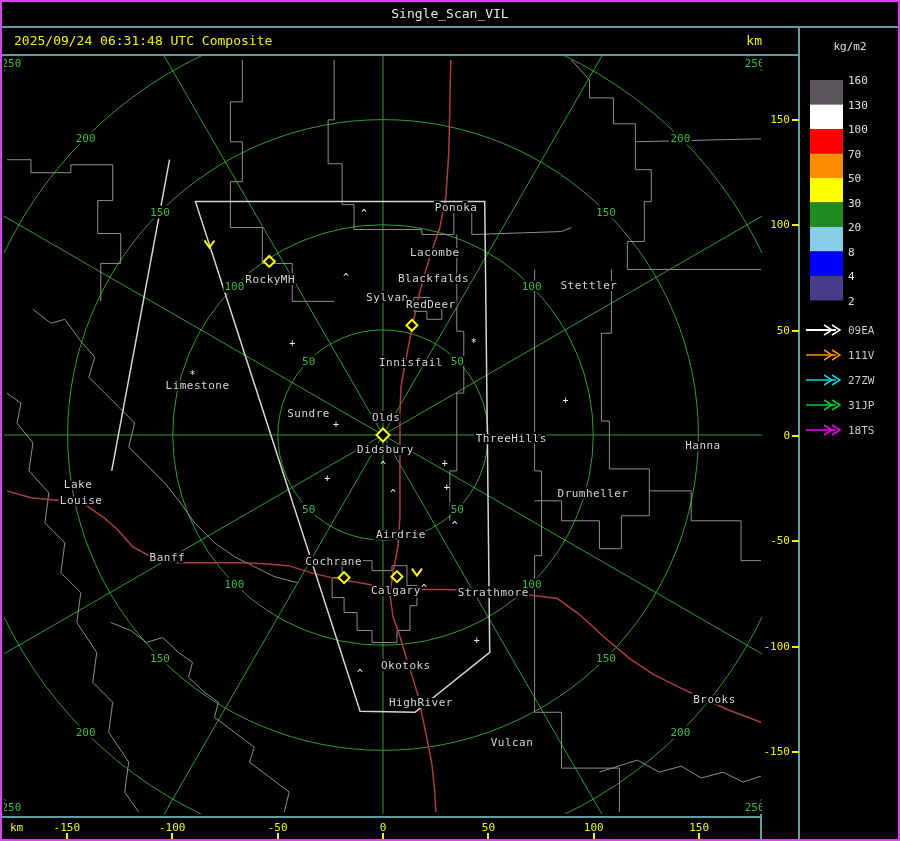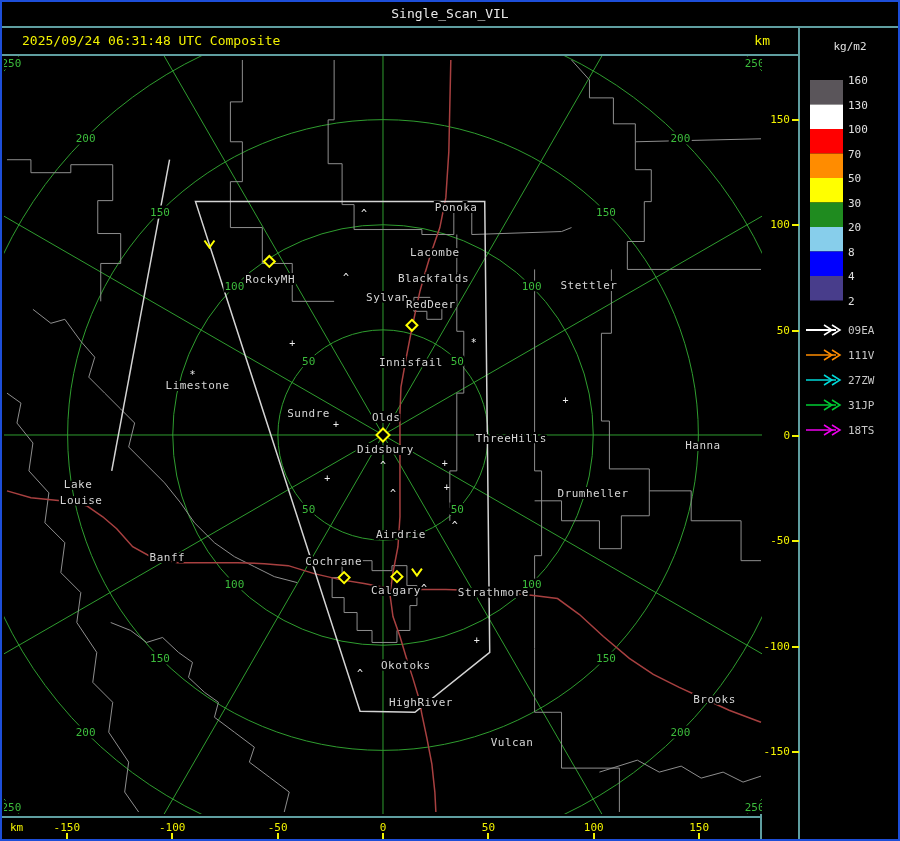--- a/index.html
+++ b/index.html
@@ -1,20 +1,20 @@
 <!DOCTYPE html>
 <html><head>
 <meta charset="utf-8">
 <style>
   html,body{margin:0;padding:0;background:#000;}
-  .frame{position:relative;width:900px;height:841px;background:#000;border:2px solid #1d4ed8;
+  .frame{position:relative;width:900px;height:841px;background:#000;border:2px solid #d946ef;
          box-sizing:border-box;font-family:"DejaVu Sans Mono",monospace;overflow:hidden;}
   .titlebar{position:absolute;left:0;top:0;width:896px;height:24px;line-height:24px;text-align:center;
             color:#e8e8e8;font-size:13px;border-bottom:2px solid #5f9ea0;}
-  .headerbar{position:absolute;left:12px;top:26px;width:796px;height:22px;}
+  .headerbar{position:absolute;left:4px;top:26px;width:796px;height:22px;}
   .ts{position:absolute;left:8px;top:0;height:26px;line-height:26px;color:#f2f200;font-size:13px;}
   .km-top{position:absolute;left:716px;top:0;width:40px;height:26px;line-height:26px;text-align:right;
           color:#f2f200;font-size:13px;}
   .sep-h{position:absolute;background:#5f9ea0;}
   .sep-v{position:absolute;background:#5f9ea0;}
   #map-svg{position:absolute;left:2px;top:54px;background:#000;}
   .axis-label{position:absolute;color:#f2f200;font-size:11px;line-height:13px;}
   .tick{position:absolute;background:#f2f200;}
   .kgm2{position:absolute;left:800px;top:38px;width:96px;text-align:center;color:#e0e0e0;font-size:11px;}
   #panel-svg{position:absolute;left:798px;top:26px;}

